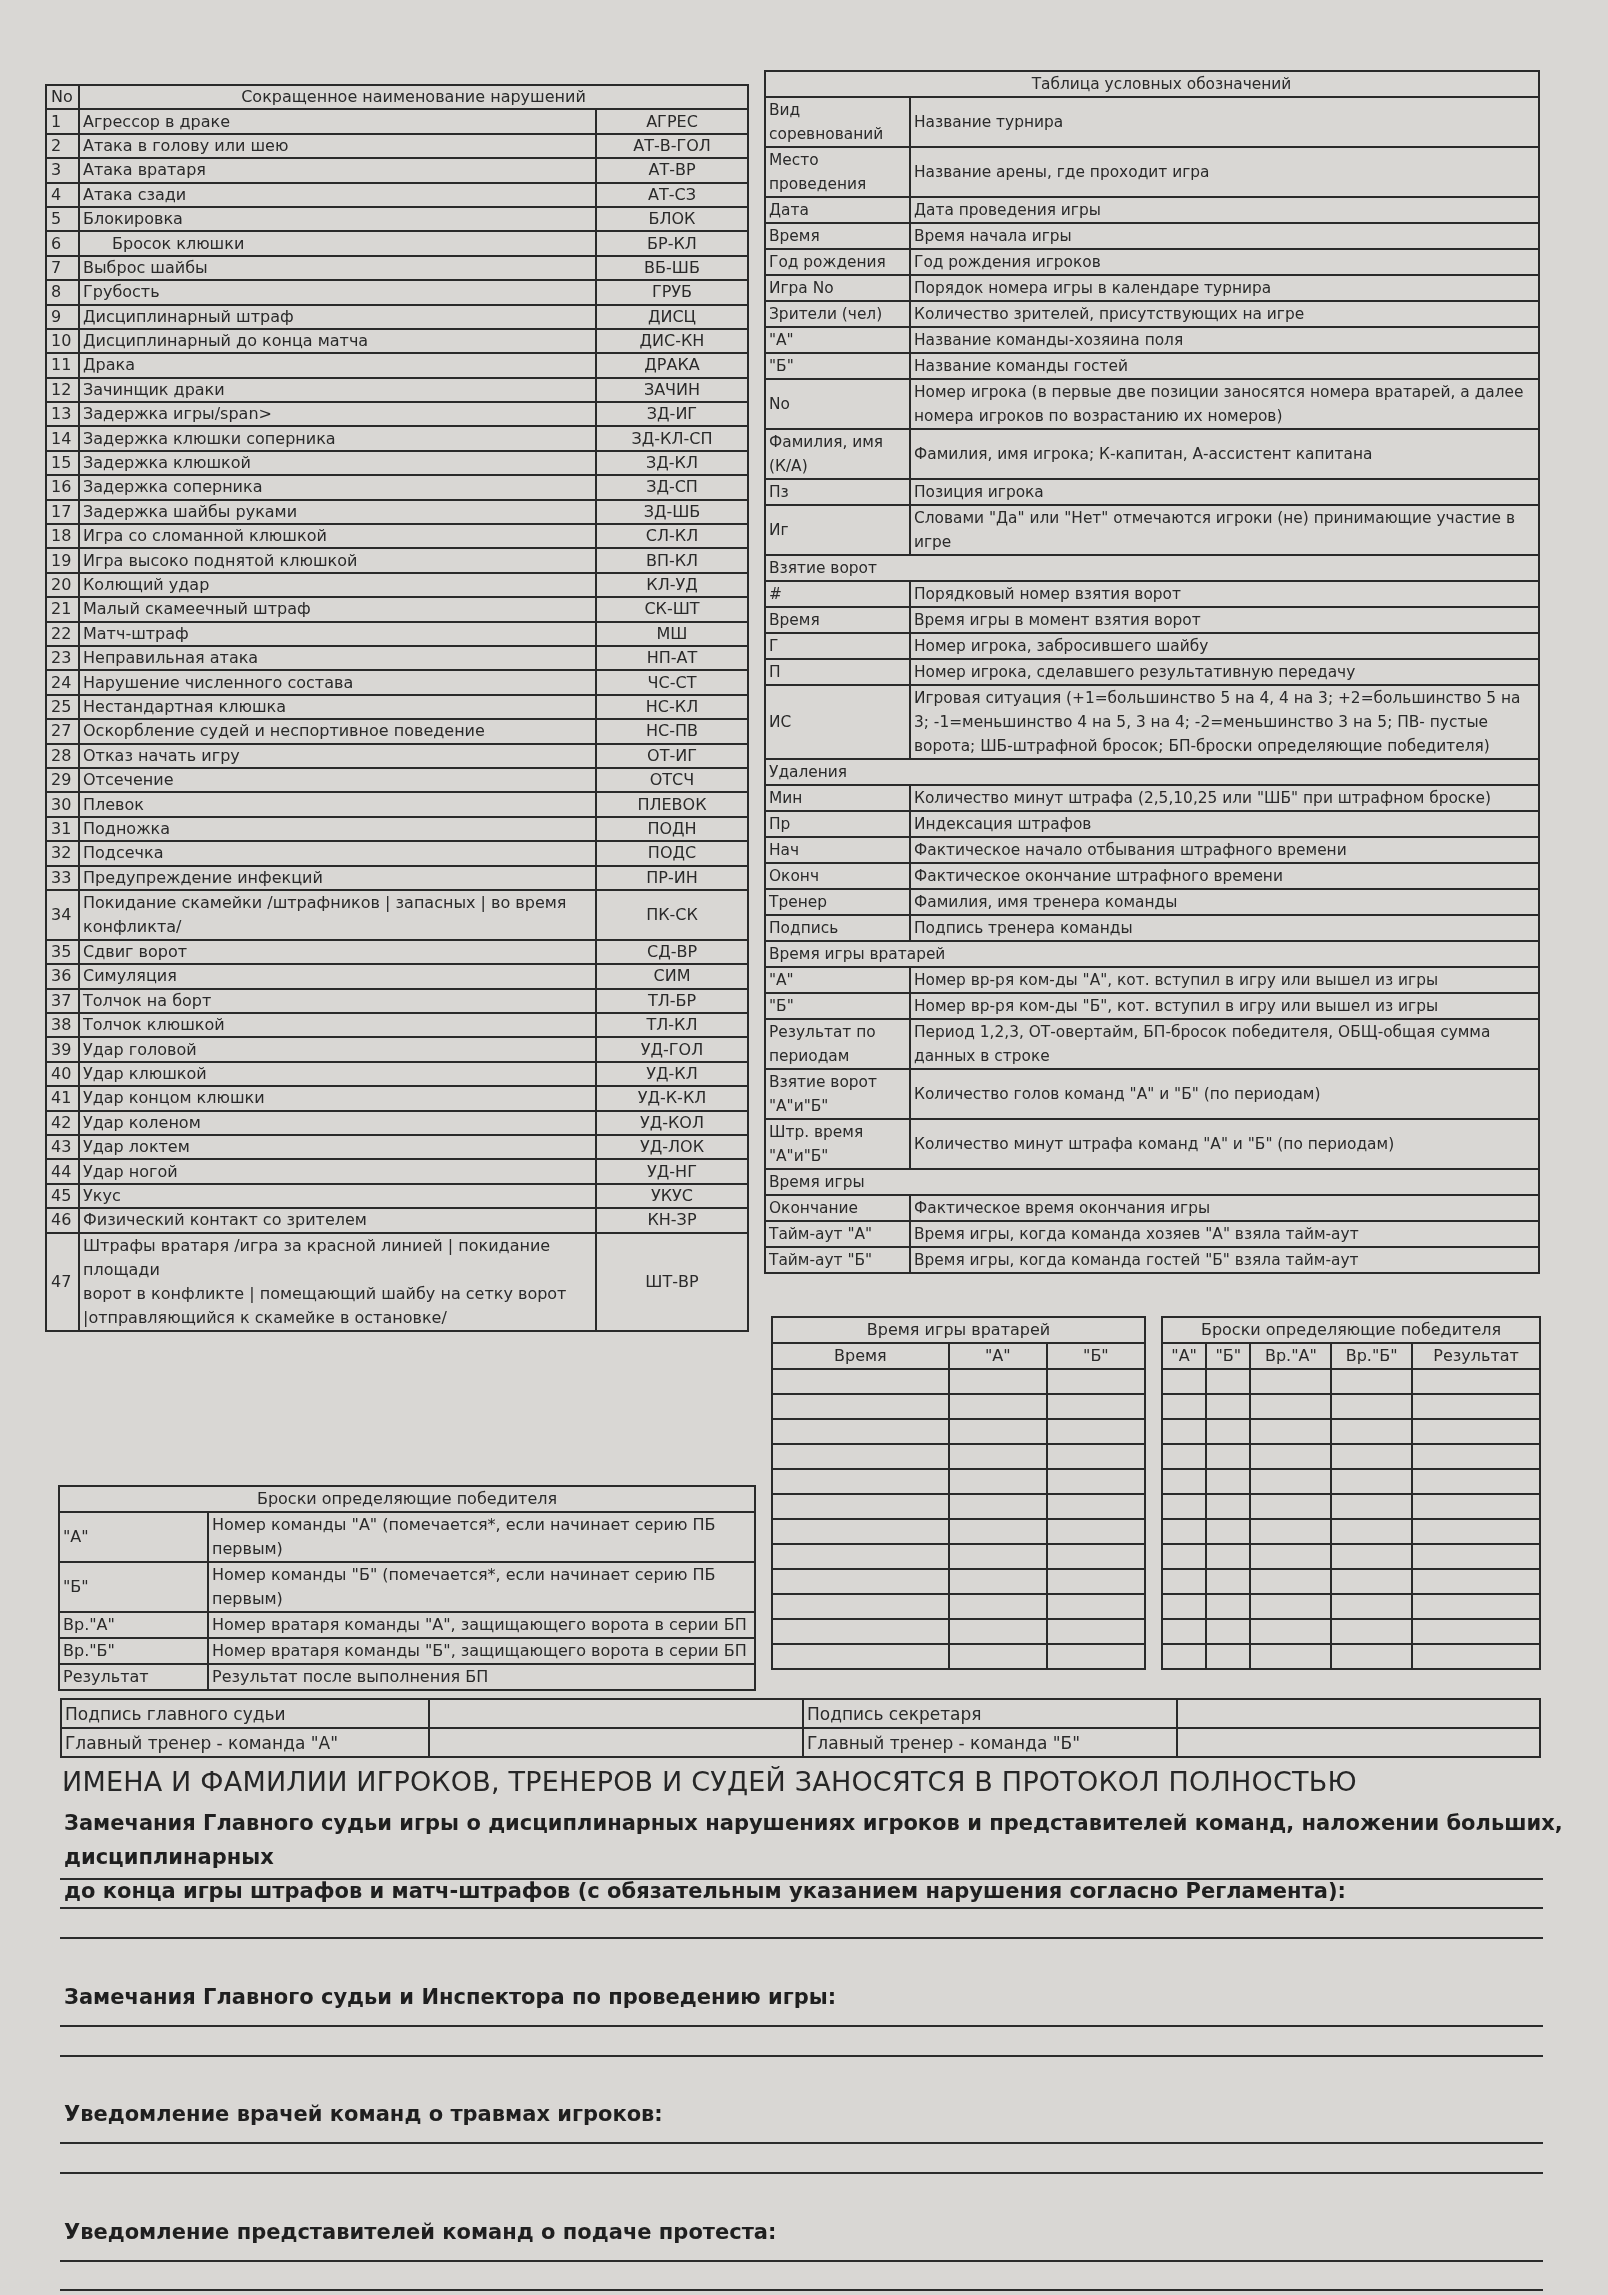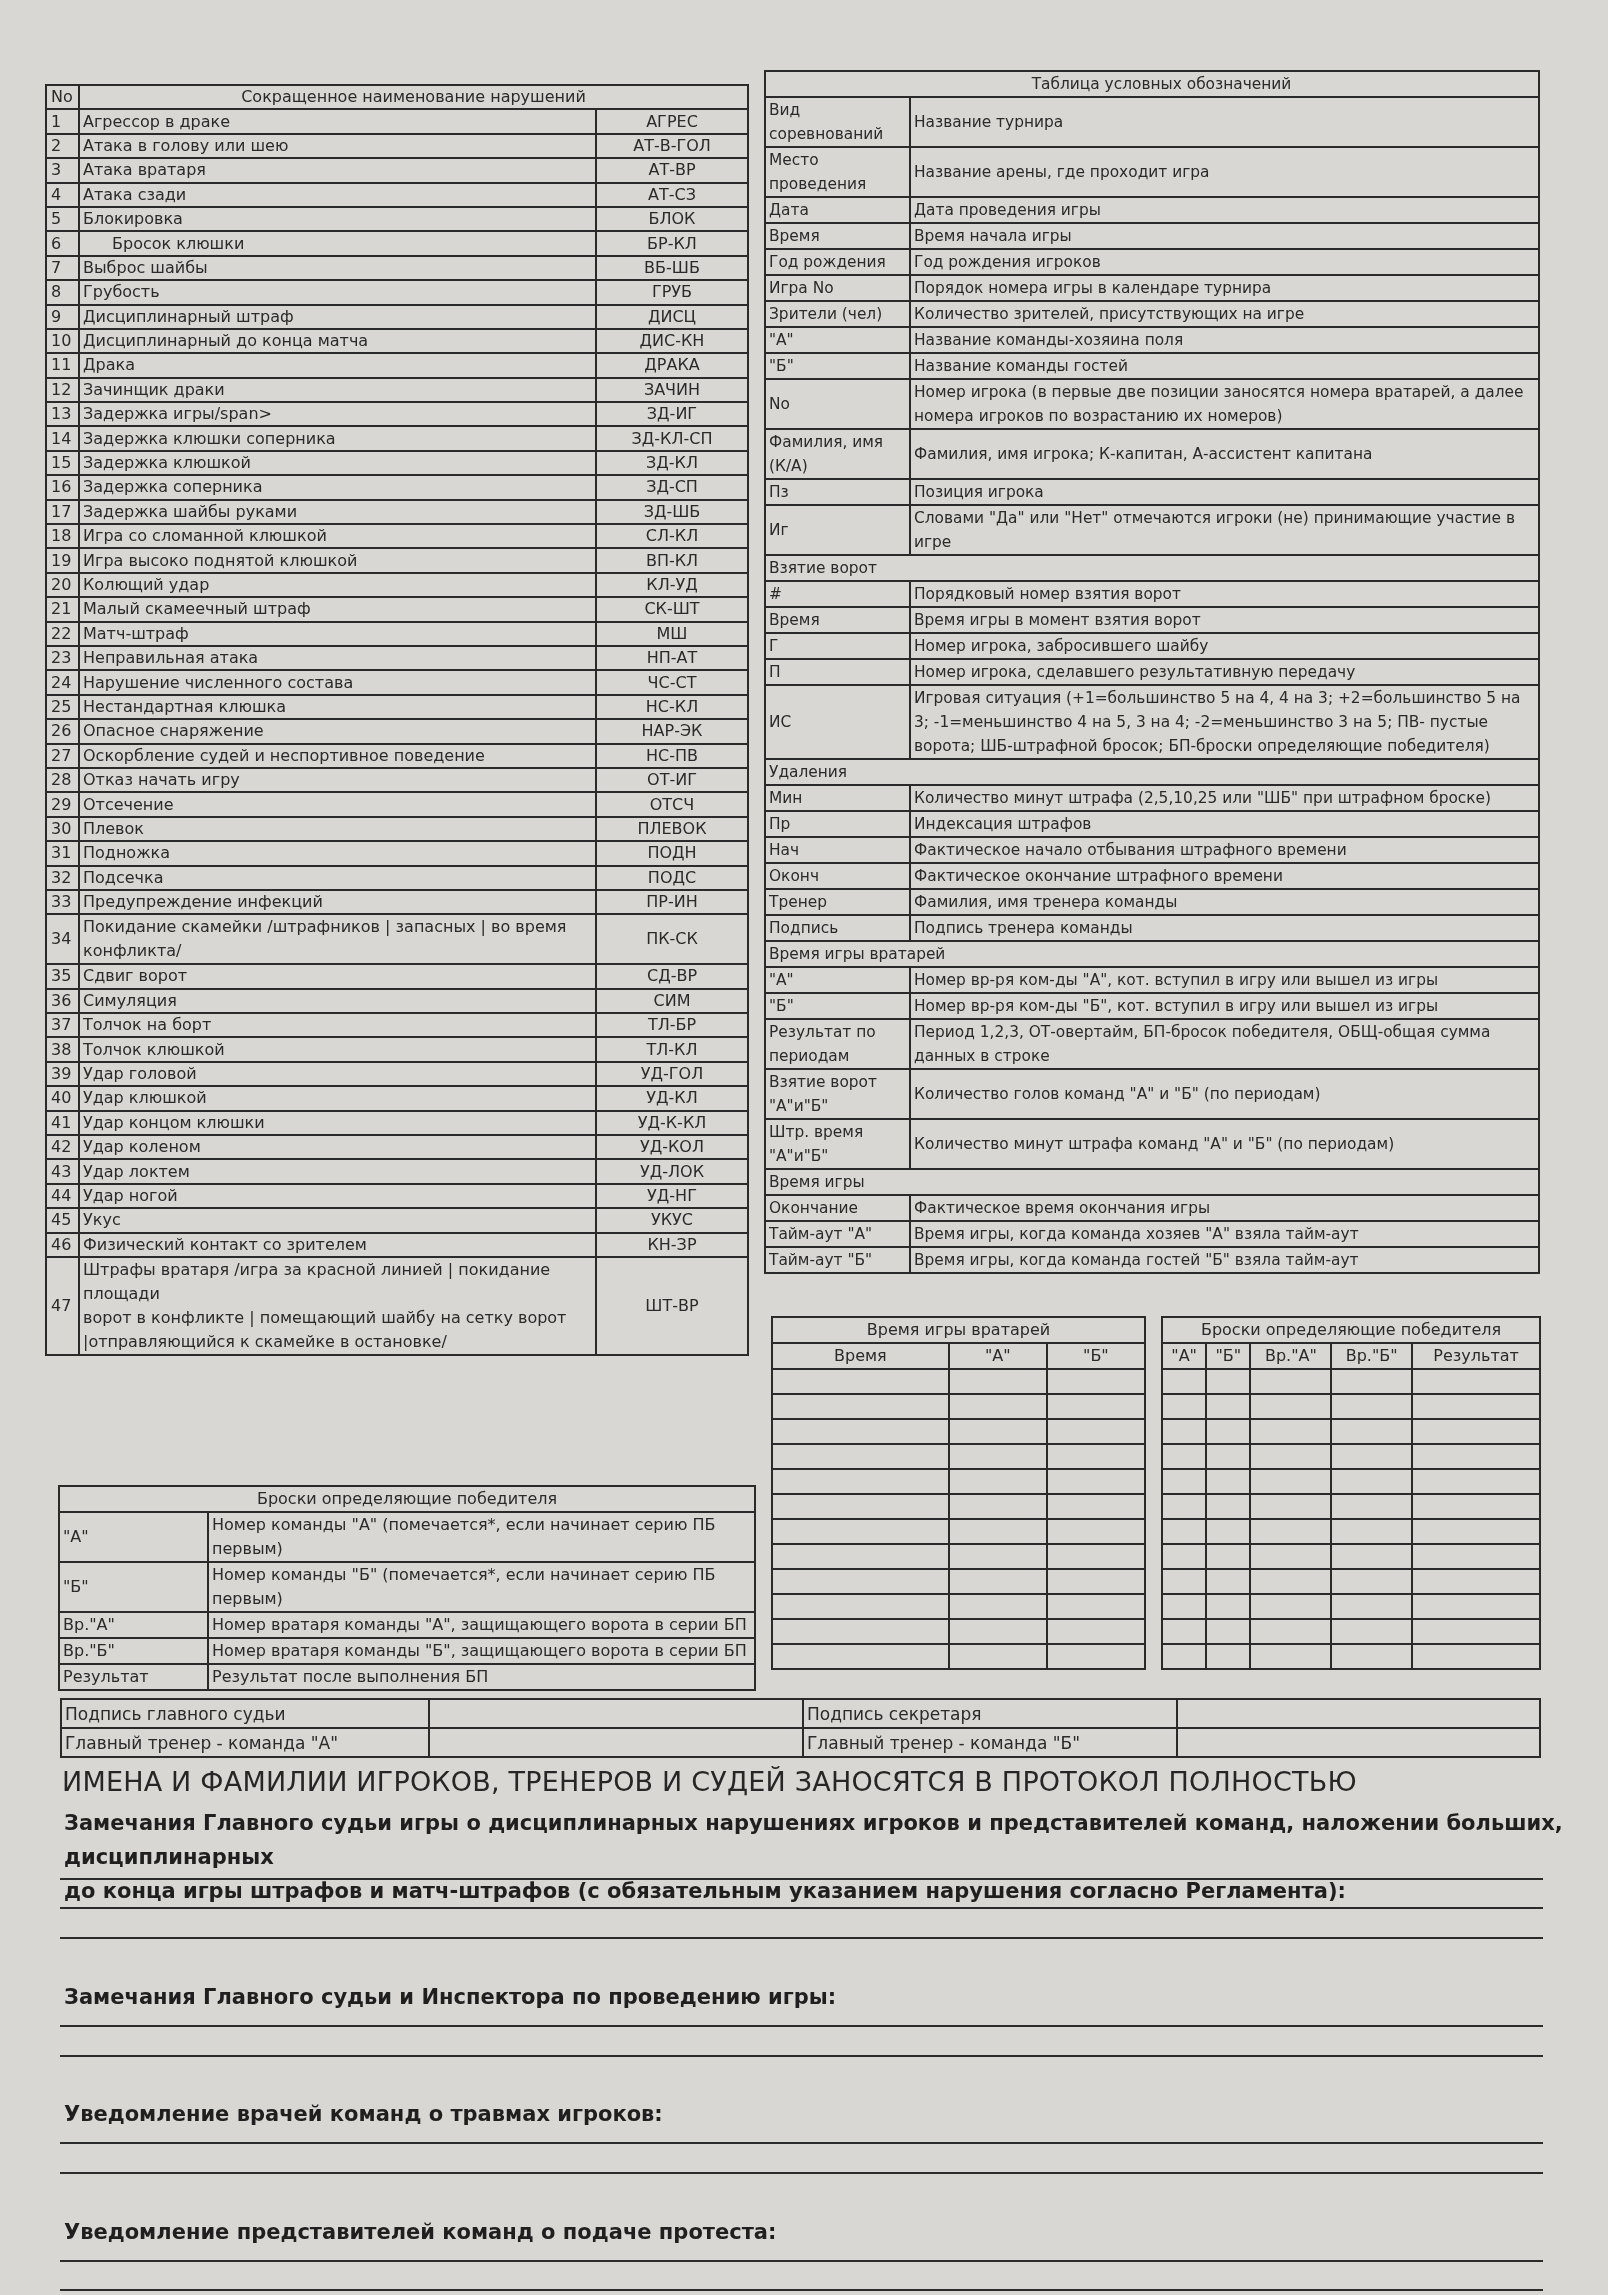--- a/index.html
+++ b/index.html
@@ -186,25 +186,20 @@
         <td class="no">24</td>
         <td class="" style="white-space: pre-line;">Нарушение численного состава</td>
         <td class="code">ЧС-СТ</td>
       </tr>
       <tr>
         <td class="no">25</td>
         <td class="" style="white-space: pre-line;">Нестандартная клюшка</td>
         <td class="code">НС-КЛ</td>
       </tr>
       <tr>
-        <td class="no">26</td>
-        <td class="" style="white-space: pre-line;">Опасное снаряжение</td>
-        <td class="code">НАР-ЭК</td>
-      </tr>
-      <tr>
         <td class="no">27</td>
         <td class="" style="white-space: pre-line;">Оскорбление судей и неспортивное поведение</td>
         <td class="code">НС-ПВ</td>
       </tr>
       <tr>
         <td class="no">28</td>
         <td class="" style="white-space: pre-line;">Отказ начать игру</td>
         <td class="code">ОТ-ИГ</td>
       </tr>
       <tr>

